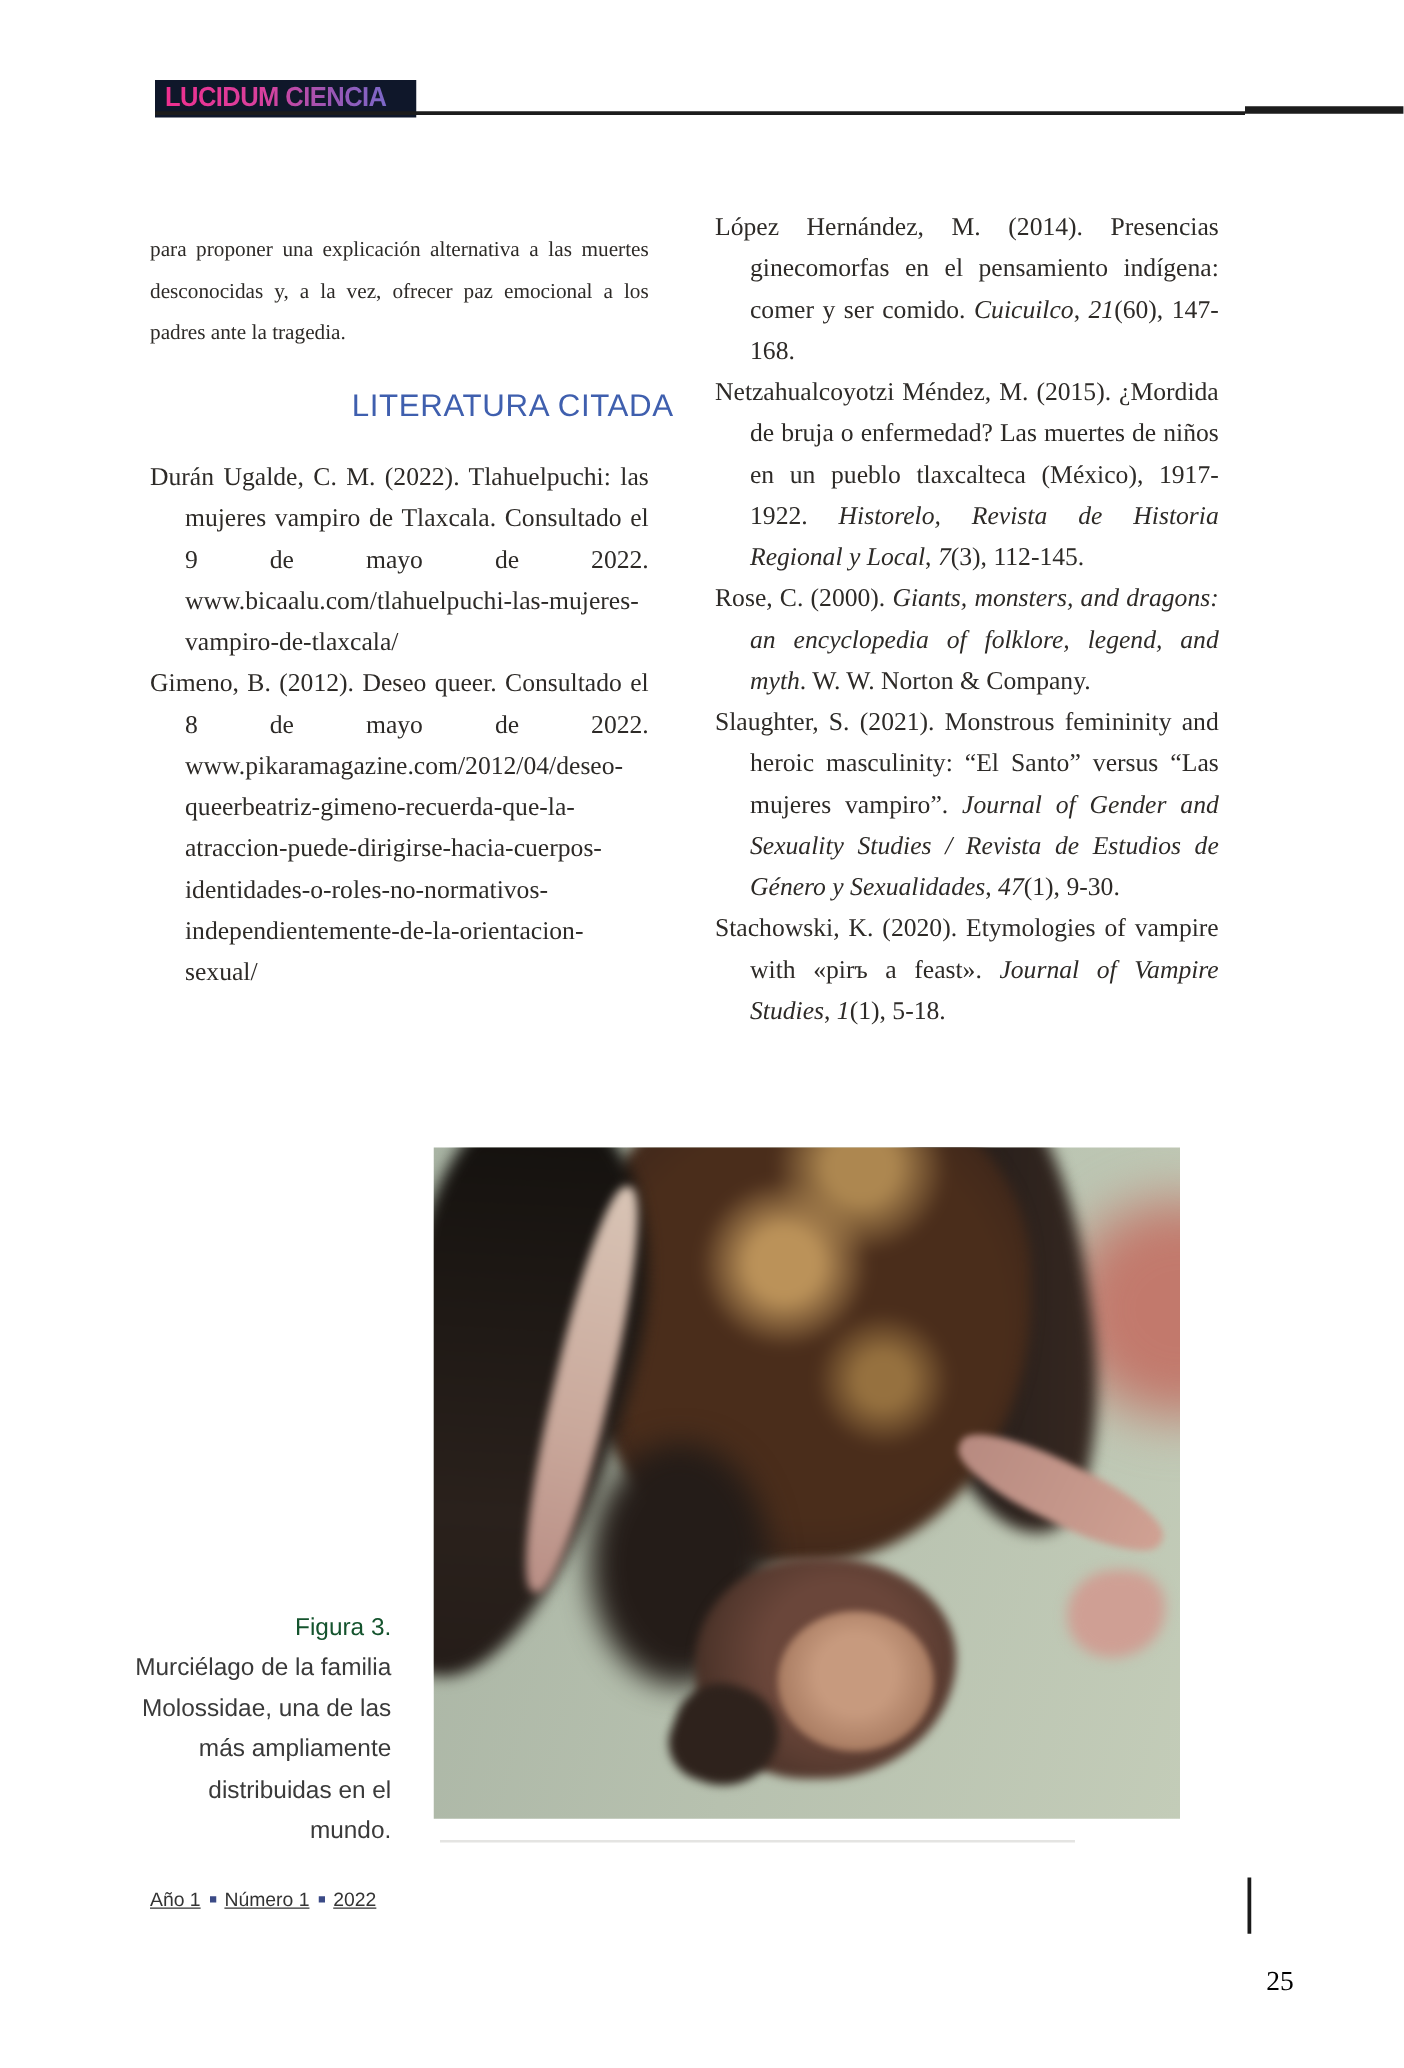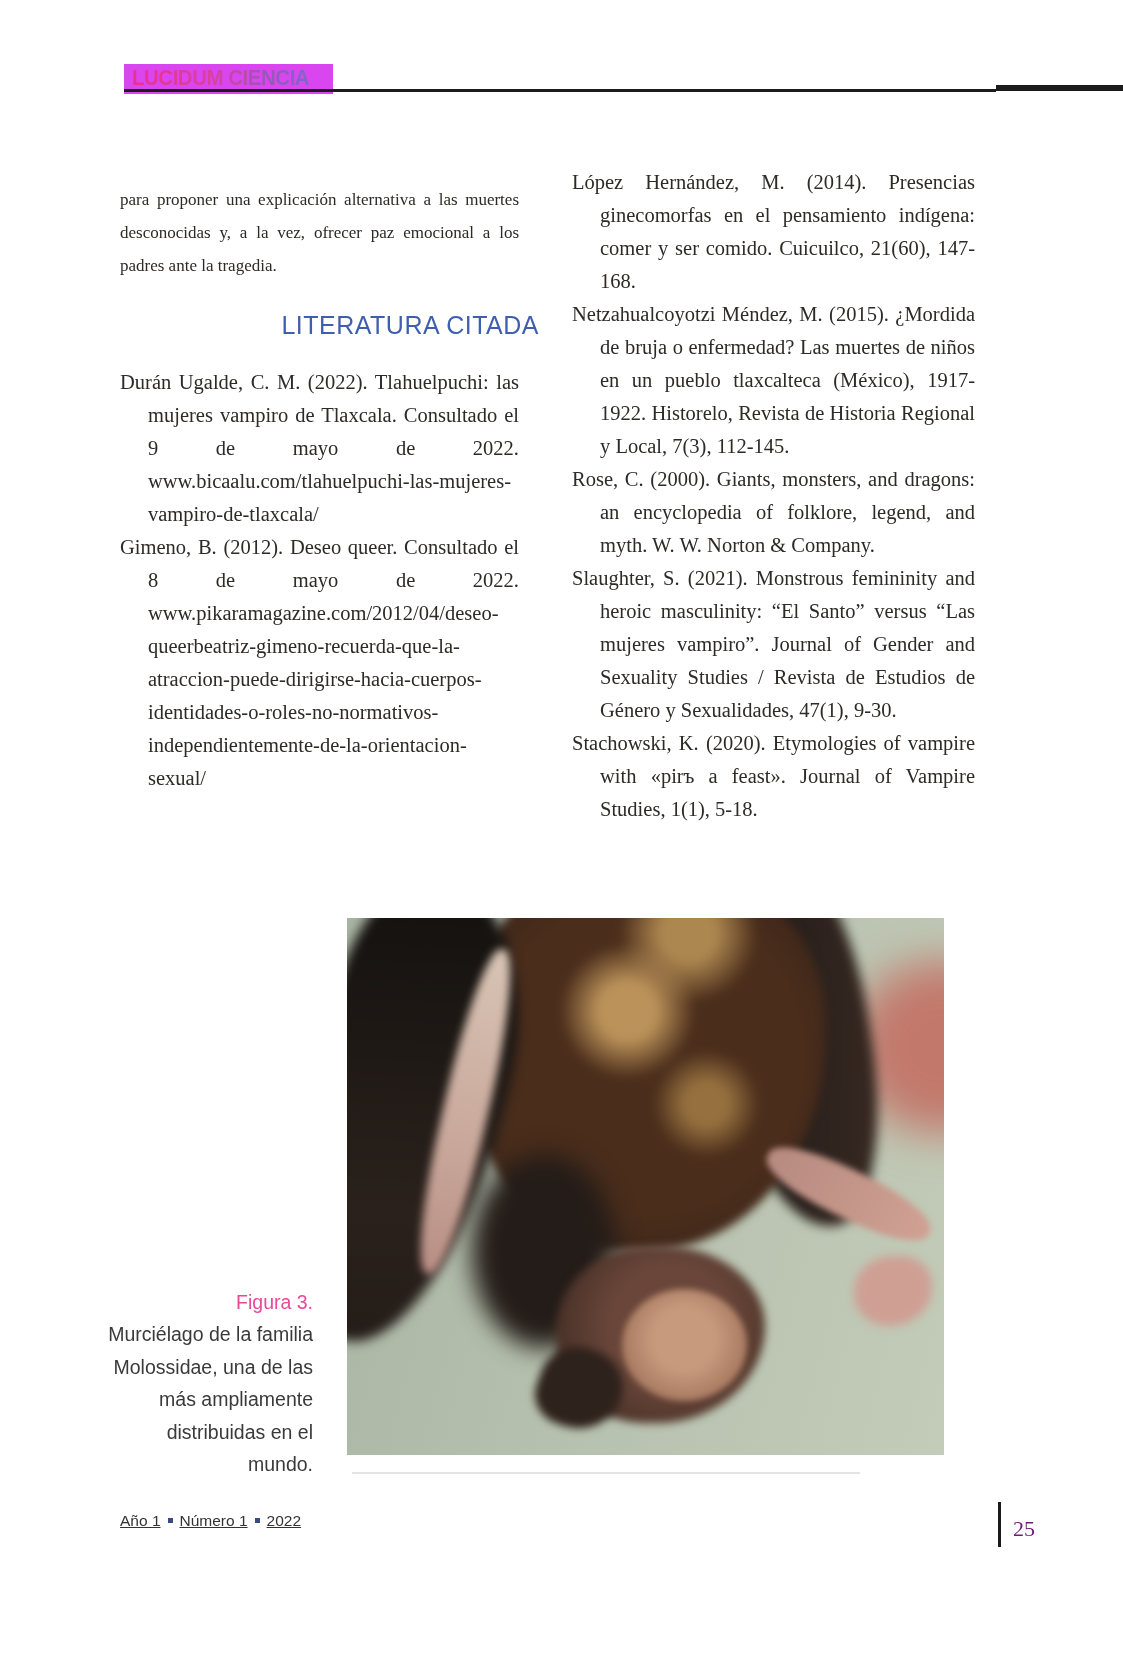--- a/index.html
+++ b/index.html
@@ -2,21 +2,21 @@
 <html lang="es"><head>
 <meta charset="utf-8">
 <style>
   html,body{margin:0;padding:0;background:#ffffff;}
   .page{
     position:relative;width:1123px;height:1654px;background:#fff;overflow:hidden;
     font-family:"Liberation Serif","DejaVu Serif",serif;color:#2d2a27;
   }
   
   .brand-badge{
-    position:absolute;left:124px;top:64px;background:#d946ef;
+    position:absolute;left:124px;top:64px;background:#0f172a;
     padding:3px 10px 5px 8px;line-height:1;text-align:right;
   }
   .brand-text{
     font-family:"Liberation Sans","DejaVu Sans",sans-serif;
     font-weight:700;font-size:22px;letter-spacing:-0.5px;
     display:inline-block;transform:scaleX(0.93);transform-origin:left center;
     background:linear-gradient(90deg,#ee2f8f 0%,#d8419e 45%,#9a56b4 75%,#7b68c8 100%);
     -webkit-background-clip:text;background-clip:text;
     -webkit-text-fill-color:transparent;color:transparent;
   }
@@ -33,30 +33,30 @@
     font-family:"Liberation Sans","DejaVu Sans",sans-serif;
     font-size:25px;font-weight:400;letter-spacing:0.5px;color:#3f5fae;text-align:right;
   }
   .refs-col{position:absolute;font-size:20.5px;line-height:33px;}
   .refs-left{left:120px;top:366px;width:399px;}
   .refs-right{left:572px;top:166px;width:403px;}
   .ref{
     margin:0;text-align:justify;padding-left:28px;text-indent:-28px;
     overflow-wrap:anywhere;hyphens:none;
   }
-  .it{}
+  .it{font-style:italic;}
   .sc{font-variant:small-caps;}
 
   
   .figure-caption{
     position:absolute;left:108px;top:1266px;width:205px;
     font-family:"Liberation Sans","DejaVu Sans",sans-serif;
     font-size:19.5px;line-height:32.5px;text-align:right;color:#3a3a3a;
   }
-  .caption-label{color:#ec4899;margin-left:44px;}
+  .caption-label{color:#14532d;margin-left:44px;}
   .photo{
     position:absolute;left:347px;top:918px;width:597px;height:537px;overflow:hidden;
     background:linear-gradient(105deg,#a9b4a4 0%,#b7c1af 50%,#c3ccb8 100%);
   }
   .photo div{position:absolute;}
   .p-pink{left:75%;top:-2%;width:50%;height:52%;border-radius:50%;
     background:radial-gradient(closest-side,#c2796c 0%,#c2796c 45%,rgba(194,121,108,0) 78%);
     filter:blur(16px);}
   .p-wingL{left:-6%;top:-8%;width:32%;height:88%;
     background:linear-gradient(170deg,#15120f 10%,#2a211c 70%,#241c18 100%);
@@ -96,22 +96,22 @@
     font-family:"Liberation Sans","DejaVu Sans",sans-serif;font-size:15.5px;color:#333;text-decoration:underline;
   }
   .footer-issue .sq{display:inline-block;width:5px;height:5px;background:#3b4a86;
     margin:0 7px 2px 7px;vertical-align:middle;}
   .footer-journal{
     position:absolute;left:120px;top:1538px;
     font-family:"Liberation Sans","DejaVu Sans",sans-serif;font-size:15.5px;color:#333;
   }
   .page-number-bar{position:absolute;left:998px;top:1502px;width:3px;height:45px;background:#1a1a1a;}
   .page-number{
-    position:absolute;left:1013px;top:1516px;
-    font-family:"Liberation Serif","DejaVu Serif",serif;font-size:22px;color:#701a75;
+    position:absolute;left:1013px;top:1572px;
+    font-family:"Liberation Serif","DejaVu Serif",serif;font-size:22px;color:#000000;
   }
 </style>
 </head>
 <body>
 
 <div class="page">
 
   <div class="brand-badge">
     <span class="brand-text">LUCIDUM CIENCIA</span>
   </div>

